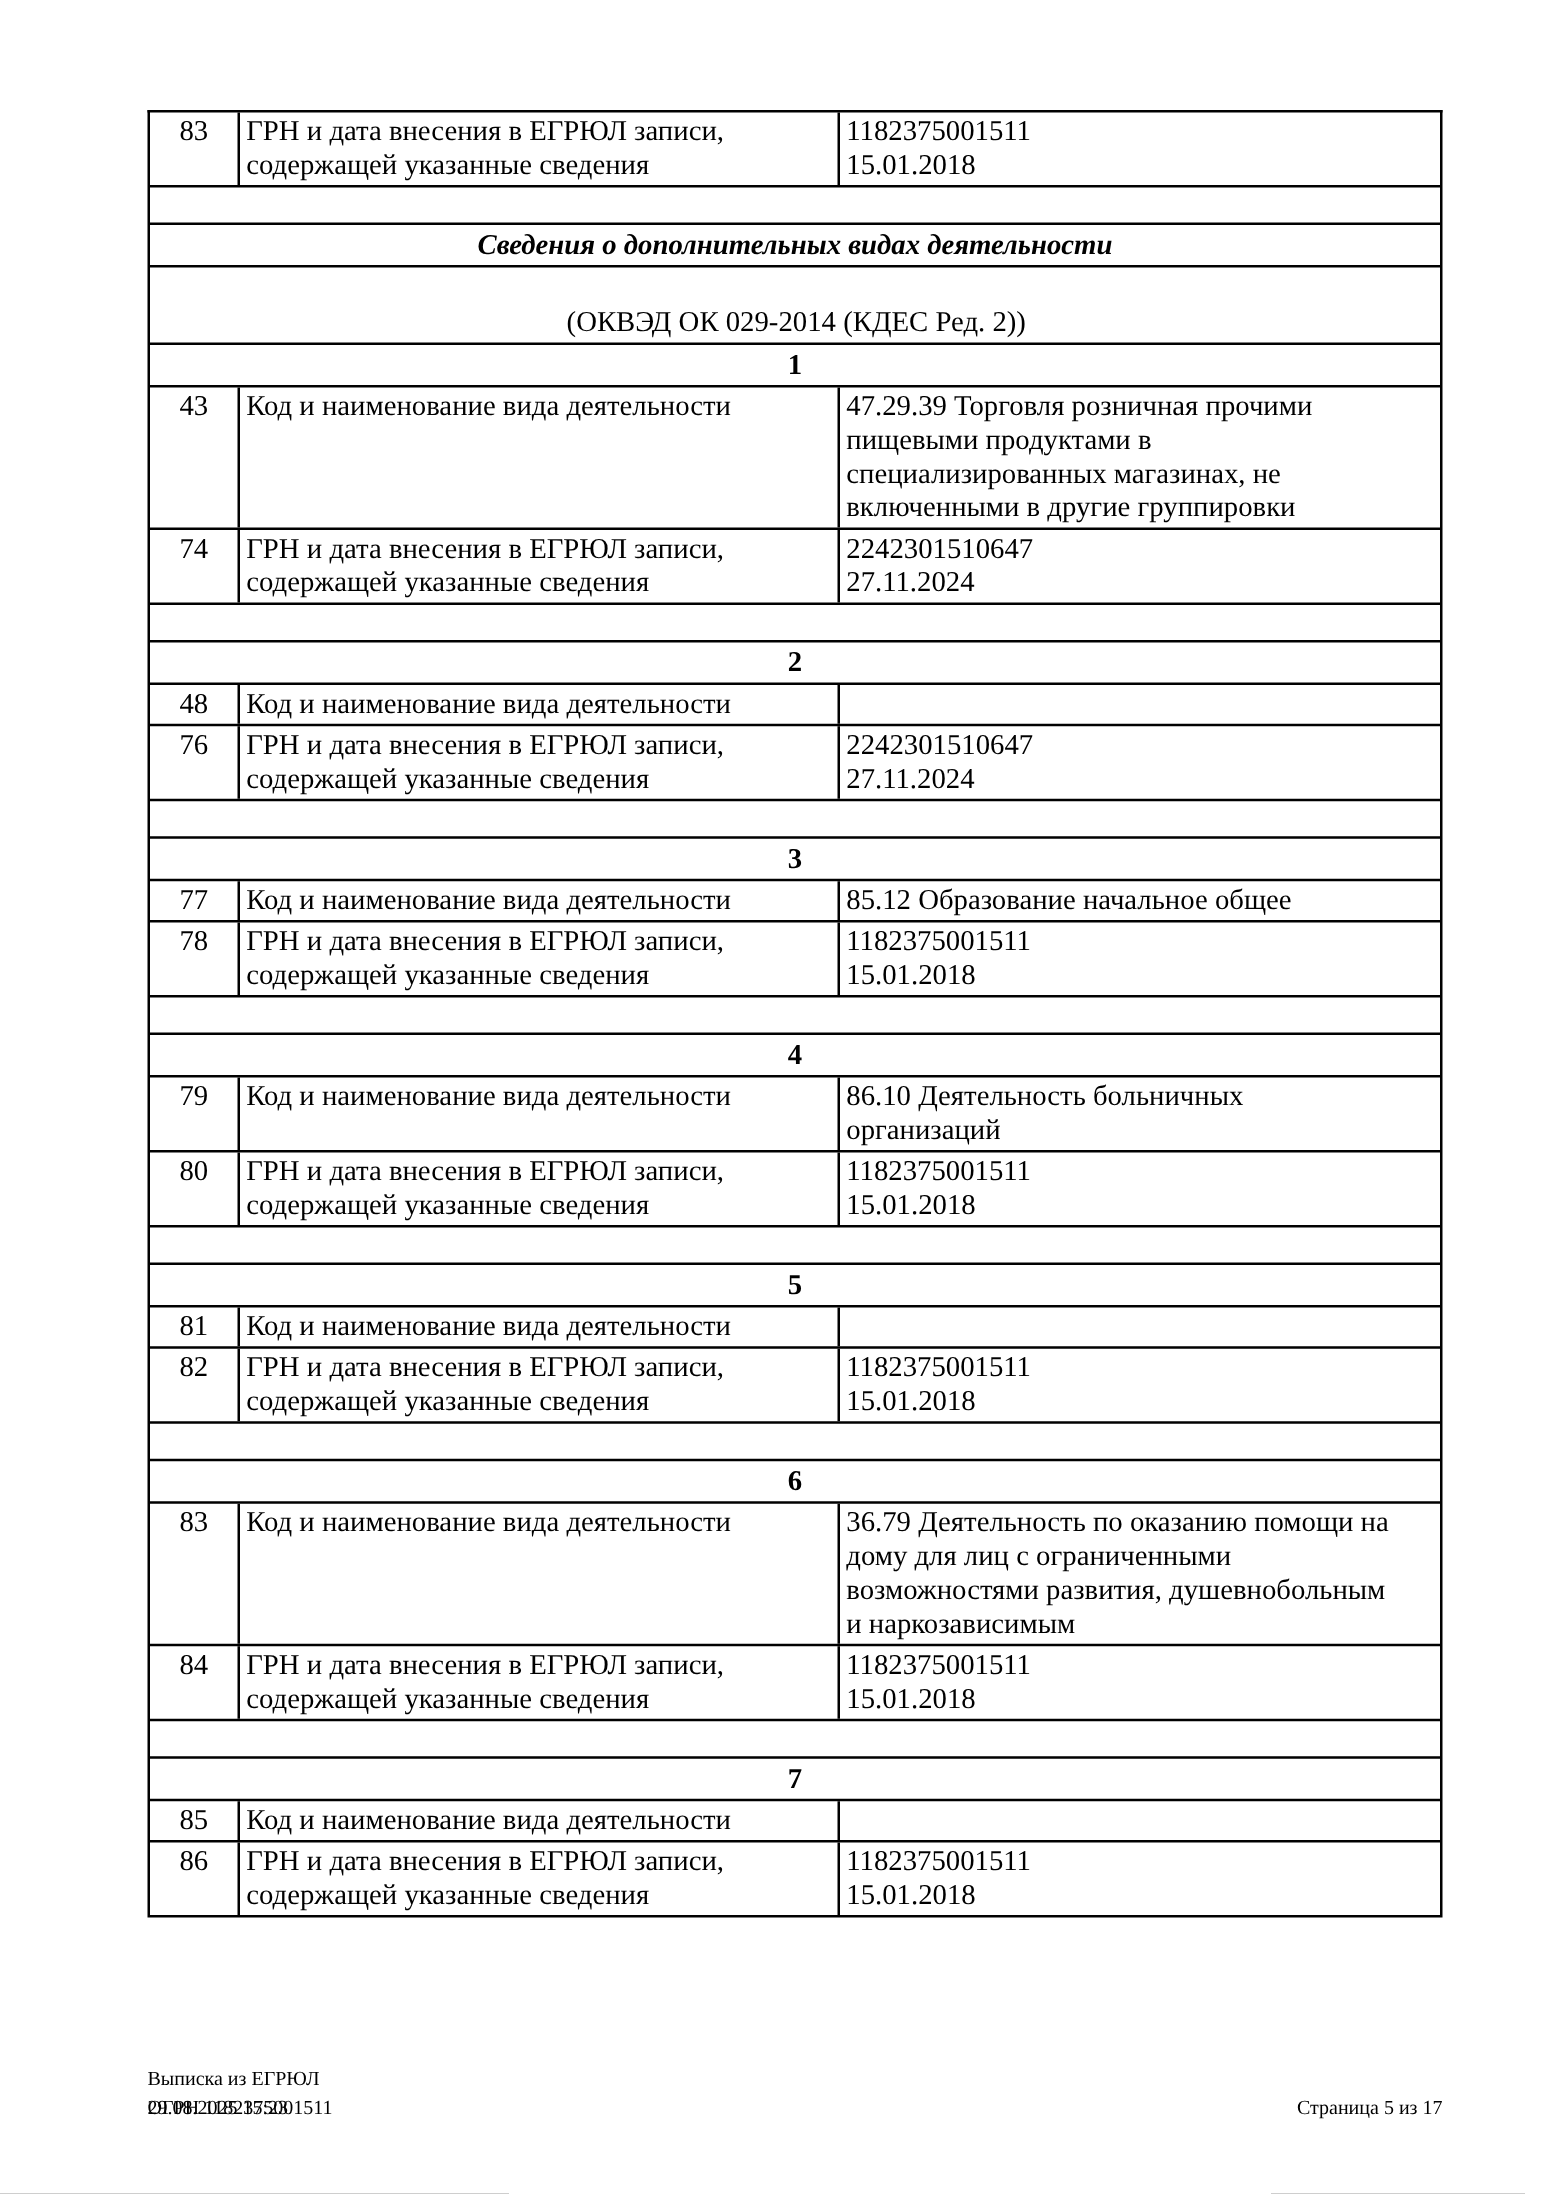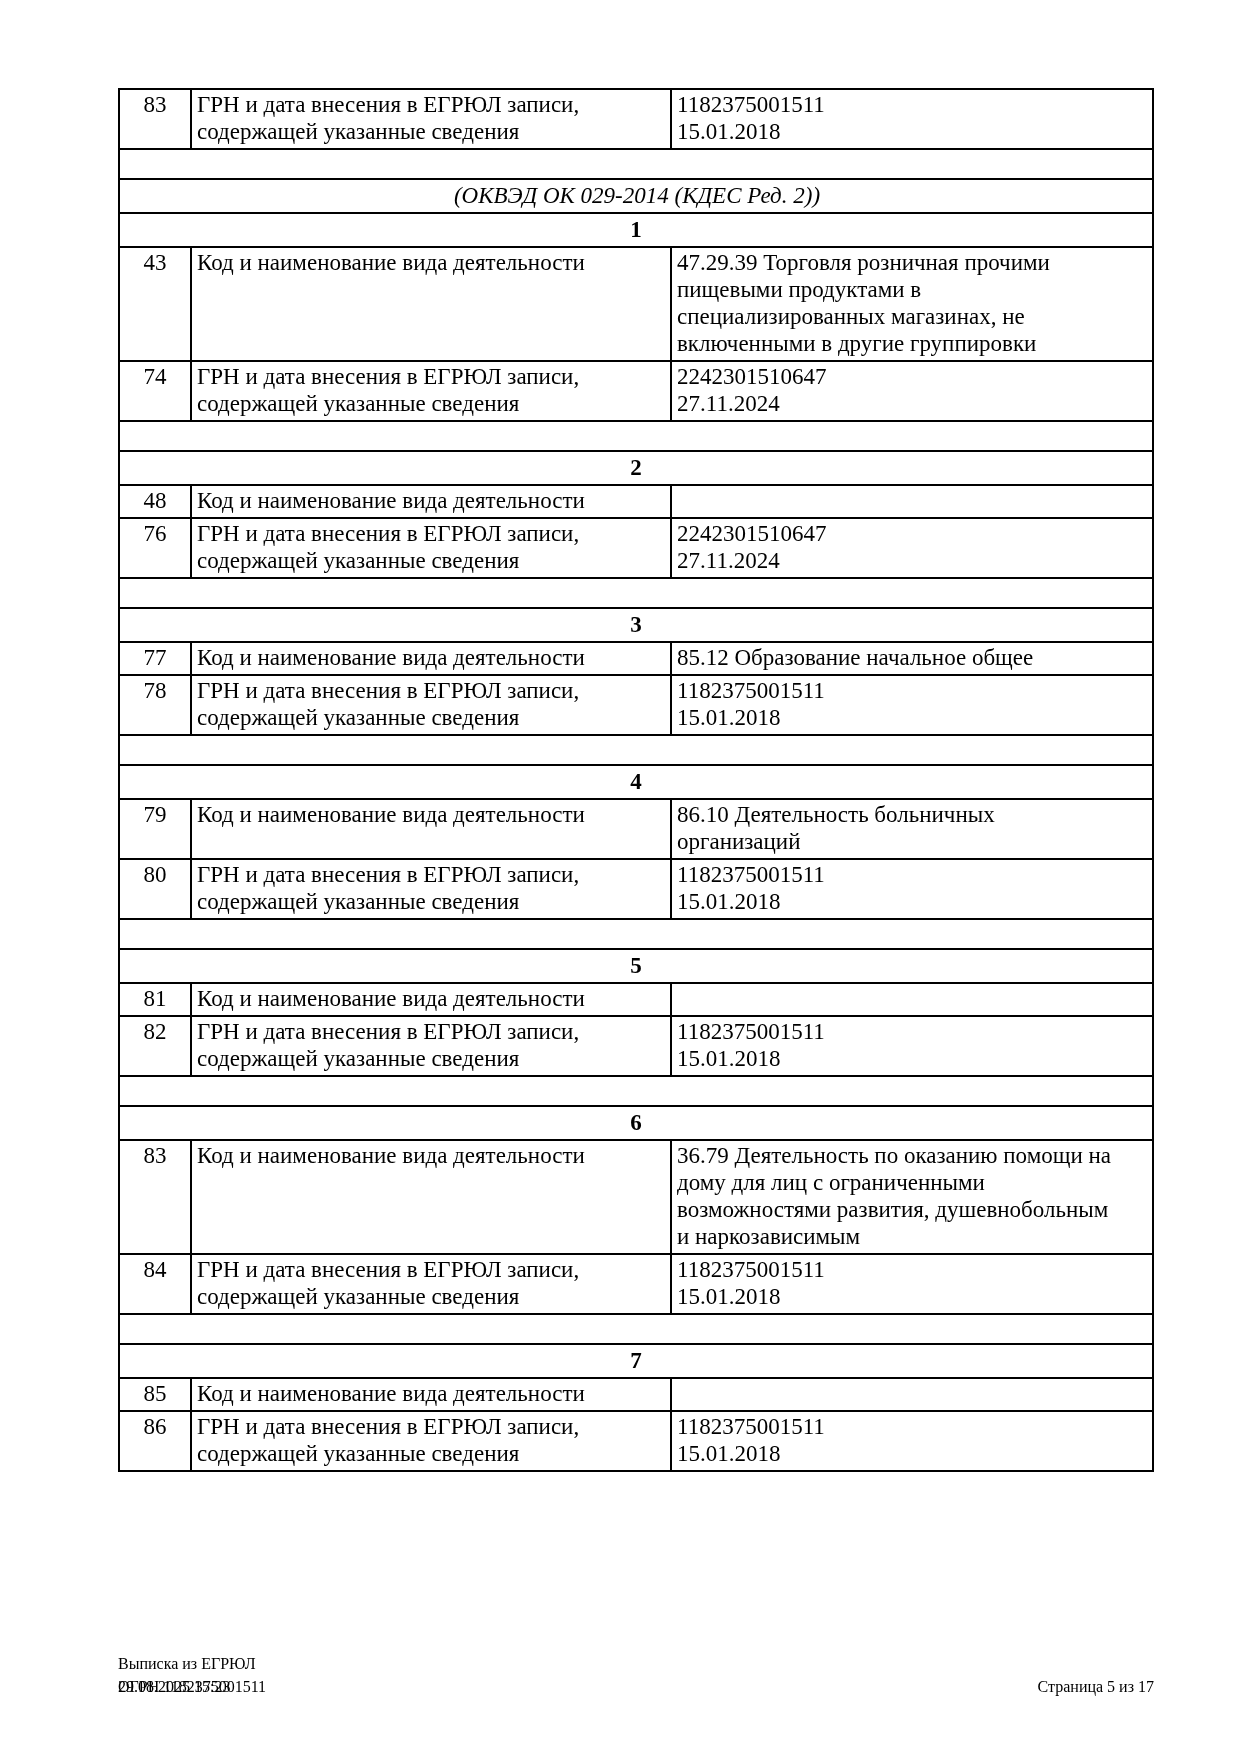--- a/index.html
+++ b/index.html
@@ -41,22 +41,22 @@
   .cell.value { flex: 1 1 auto; }
   .row.spacer { height: 30px; }
   .row.title {
     text-align: center;
     font-weight: bold;
     font-style: italic;
     padding: 2px 0 3px 0;
   }
   .row.subtitle {
     text-align: center;
-    font-style: italic;
     padding: 2px 0 3px 2px;
+    margin-top: 28px;
   }
   .row.num_header {
     text-align: center;
     font-weight: bold;
     padding: 2px 0 3px 0;
   }
   .footer {
     position: absolute;
     left: 118px;
     top: 1652px;
@@ -81,20 +81,21 @@
 
   <div class="doc-table" id="egrul-table">
       <div class="row data">
         <div class="cell num">83</div>
         <div class="cell label">ГРН и дата внесения в ЕГРЮЛ записи,
 содержащей указанные сведения</div>
         <div class="cell value">1182375001511
 15.01.2018</div>
       </div>
       <div class="row spacer"></div>
+      <div class="row title">Сведения о дополнительных видах деятельности</div>
       <div class="row subtitle">(ОКВЭД ОК 029-2014 (КДЕС Ред. 2))</div>
       <div class="row num_header">1</div>
       <div class="row data">
         <div class="cell num">43</div>
         <div class="cell label">Код и наименование вида деятельности</div>
         <div class="cell value">47.29.39 Торговля розничная прочими
 пищевыми продуктами в
 специализированных магазинах, не
 включенными в другие группировки</div>
       </div>

